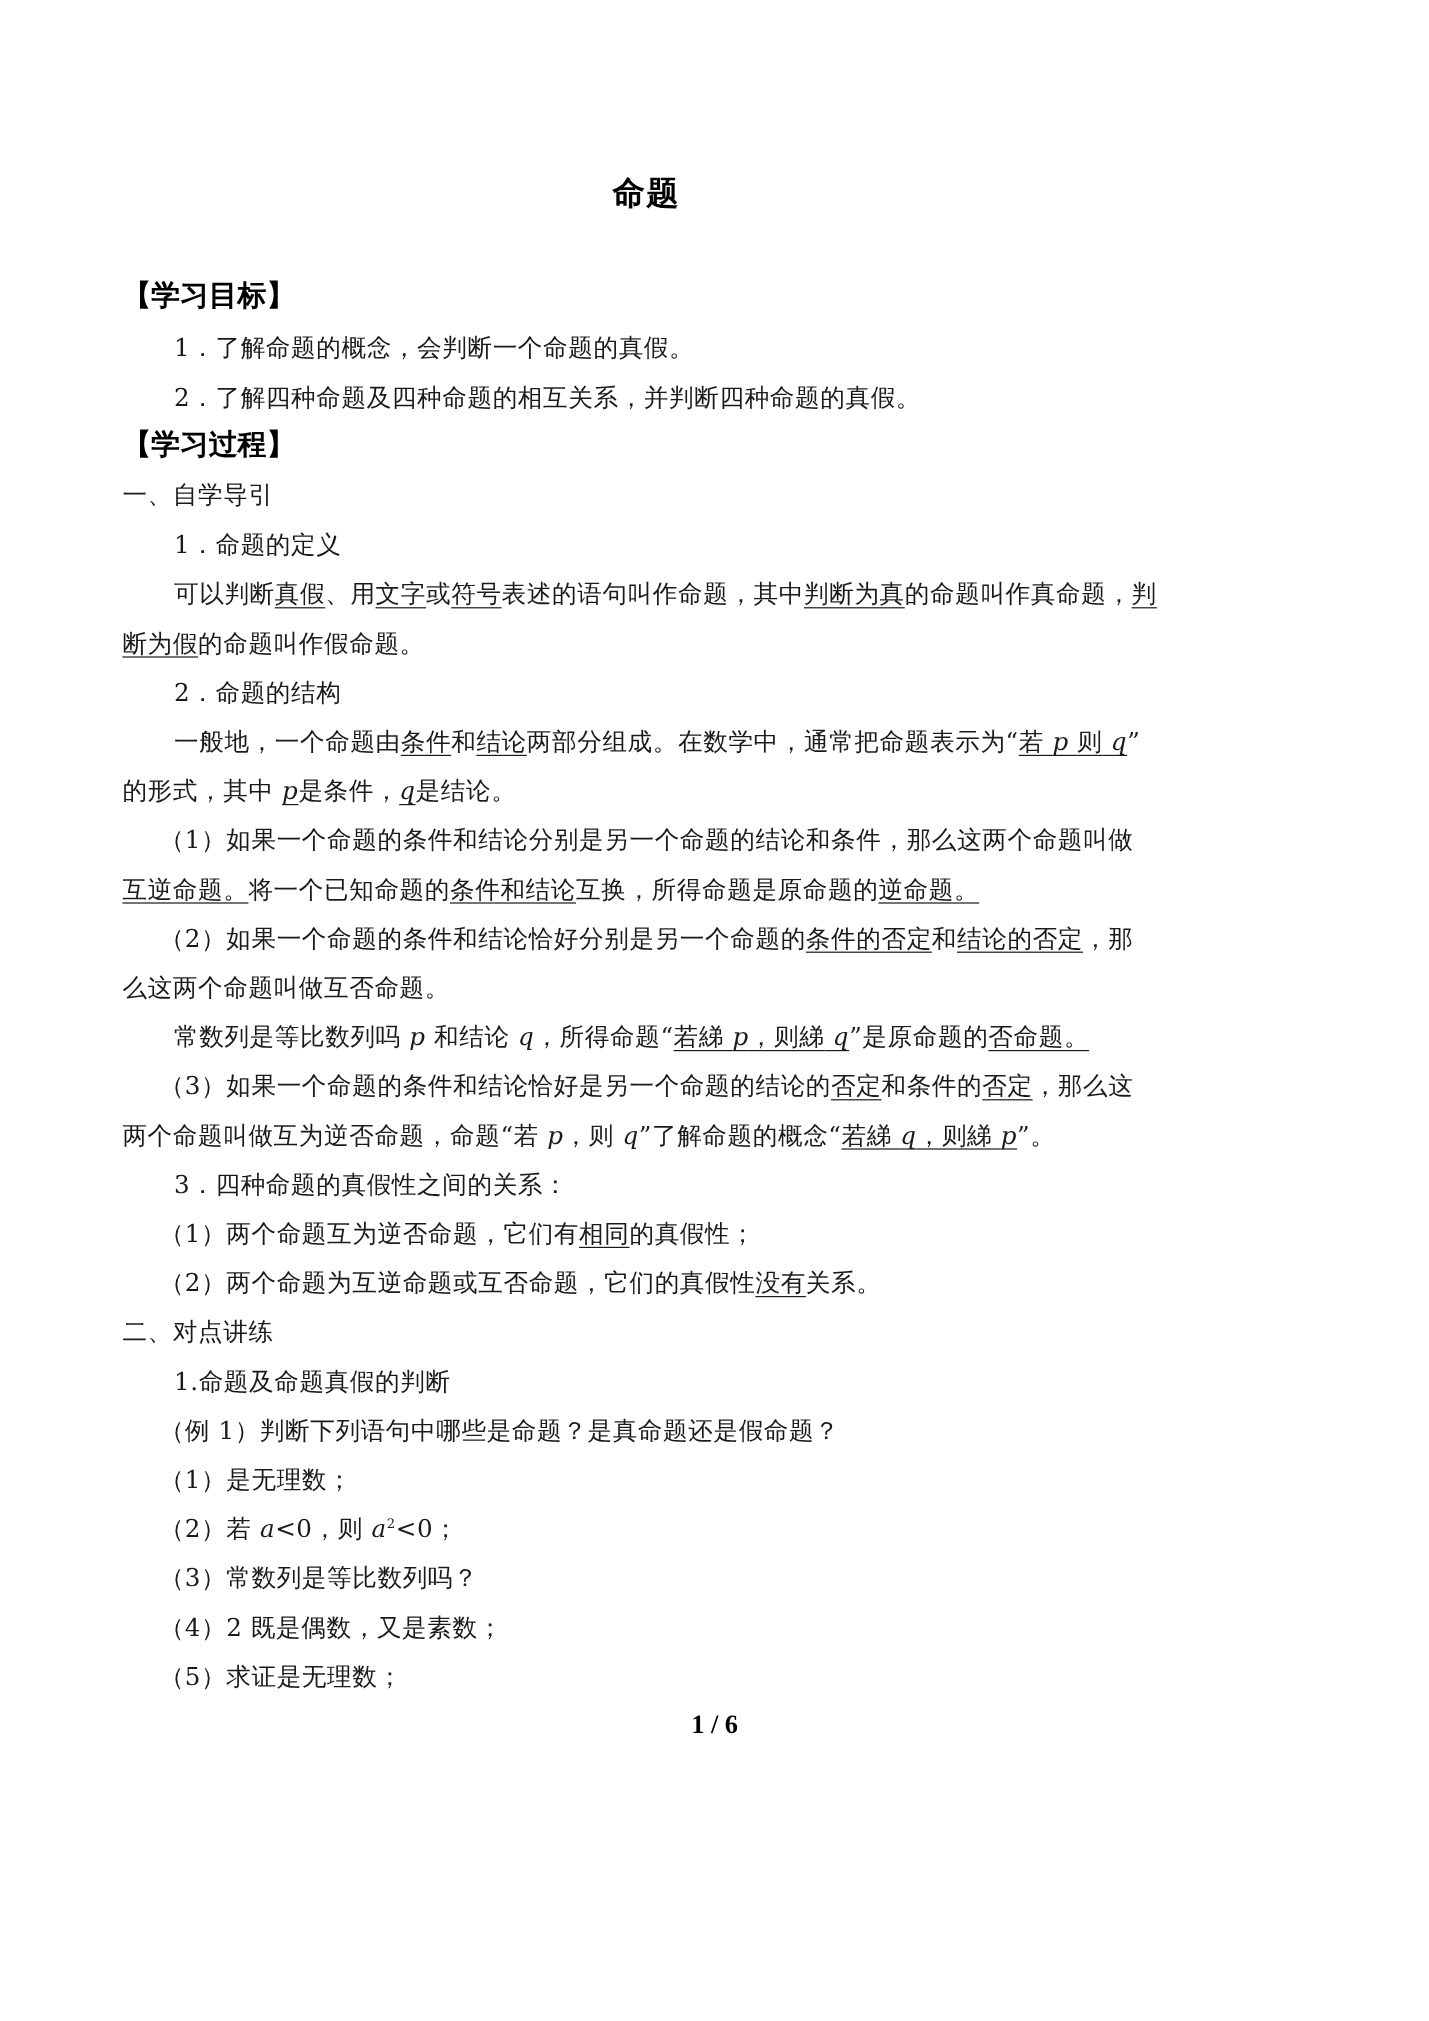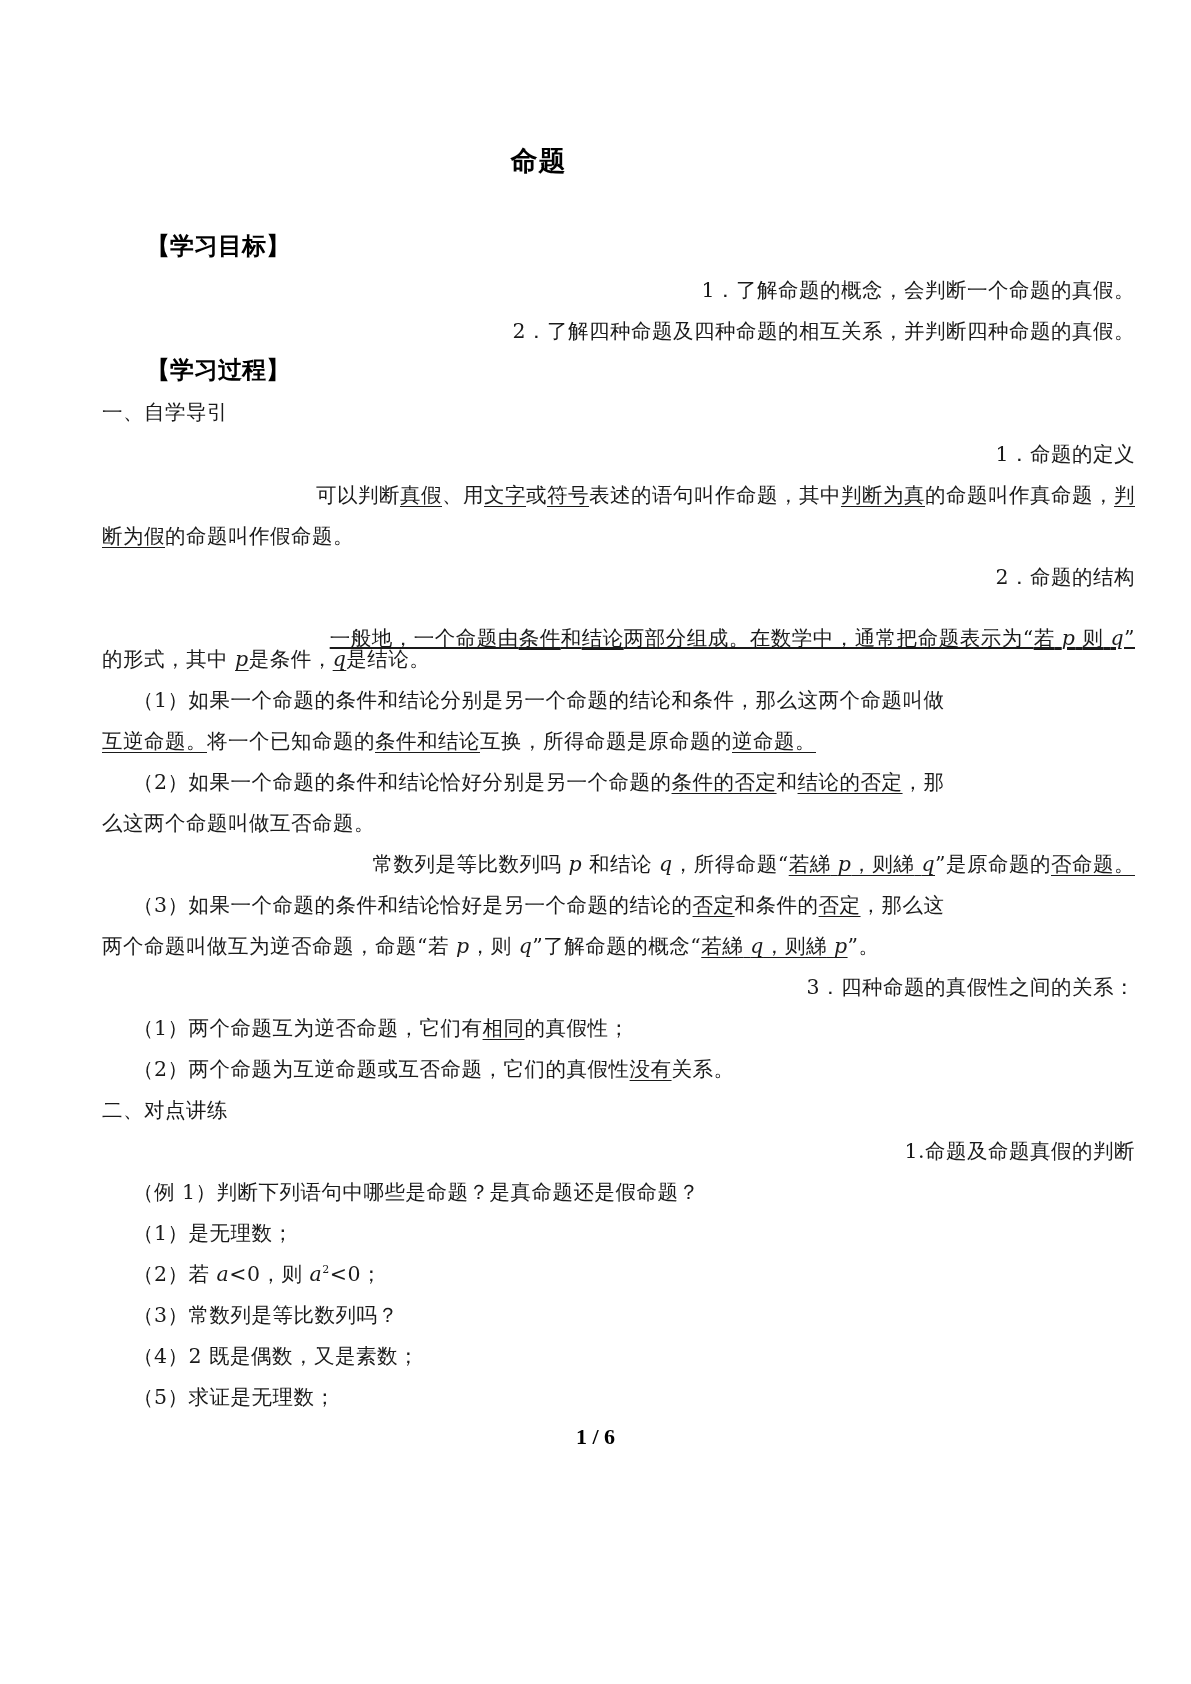--- a/index.html
+++ b/index.html
@@ -10,28 +10,28 @@
     }
     .page { position: absolute; left: 0; top: 0; width: 1191px; height: 1684px; }
     .title {
       position: absolute; top: 143px; left: 0; width: 1077px; text-align: center;
       font-family: "DejaVu Sans", "Liberation Sans", sans-serif;
       font-weight: bold; font-size: 27px; letter-spacing: 1px; color: #000;
     }
     .heading {
       position: absolute; left: 102px;
       font-family: "DejaVu Sans", "Liberation Sans", sans-serif;
-      font-weight: bold; font-size: 24px; color: #000; margin-left: 44px;
+      font-weight: bold; font-size: 24px; color: #000;
     }
     .line {
       position: absolute; left: 102px; width: 990px;
       font-size: 20.5px; line-height: 28px; white-space: nowrap;
       letter-spacing: 0.5px;
     }
-    .ind { left: 145px; text-align: right; }
+    .ind { left: 145px; }
     .ind-paren { left: 133px; }
     .u { text-decoration: underline; text-underline-offset: 4px; text-decoration-thickness: 1px; }
     .m { font-style: italic; font-family: "DejaVu Serif", "Liberation Serif", serif; }
     sup { font-size: 11px; vertical-align: 8px; line-height: 0; }
     .pagenum {
       position: absolute; top: 1424px; left: 0; width: 1191px; text-align: center;
       font-family: "Liberation Serif", "DejaVu Serif", serif;
       font-weight: bold; font-size: 22px; color: #000;
     }
   </style>
@@ -53,21 +53,21 @@
 
   <div class="line" style="top:522px;">
     <span class="u">断为假</span><span>的命题叫作假命题。</span>
   </div>
   <div class="line ind" style="top:481px;">
     <span>可以判断</span><span class="u">真假</span><span>、用</span><span class="u">文字</span><span>或</span><span class="u">符号</span><span>表述的语句叫作命题，其中</span><span class="u">判断为真</span><span>的命题叫作真命题，</span><span class="u">判</span>
   </div>
 
   <div class="line ind" style="top:563px;">2．命题的结构</div>
 
-  <div class="line ind" style="top:624px;text-decoration:underline;">
+  <div class="line ind" style="top:604px;">
     <span>一般地，一个命题由</span><span class="u">条件</span><span>和</span><span class="u">结论</span><span>两部分组成。在数学中，通常把命题表示为“</span><span class="u"><span>若</span> <span class="m">p</span> <span>则</span> <span class="m">q</span></span><span>”</span>
   </div>
   <div class="line" style="top:645px;">
     <span>的形式，其中</span> <span class="u m">p</span><span>是条件，</span><span class="u m">q</span><span>是结论。</span>
   </div>
 
   <div class="line ind-paren" style="top:686px;">（1）如果一个命题的条件和结论分别是另一个命题的结论和条件，那么这两个命题叫做</div>
   <div class="line" style="top:727px;">
     <span class="u">互逆命题。</span><span>将一个已知命题的</span><span class="u">条件和结论</span><span>互换，所得命题是原命题的</span><span class="u">逆命题。</span>
   </div>

